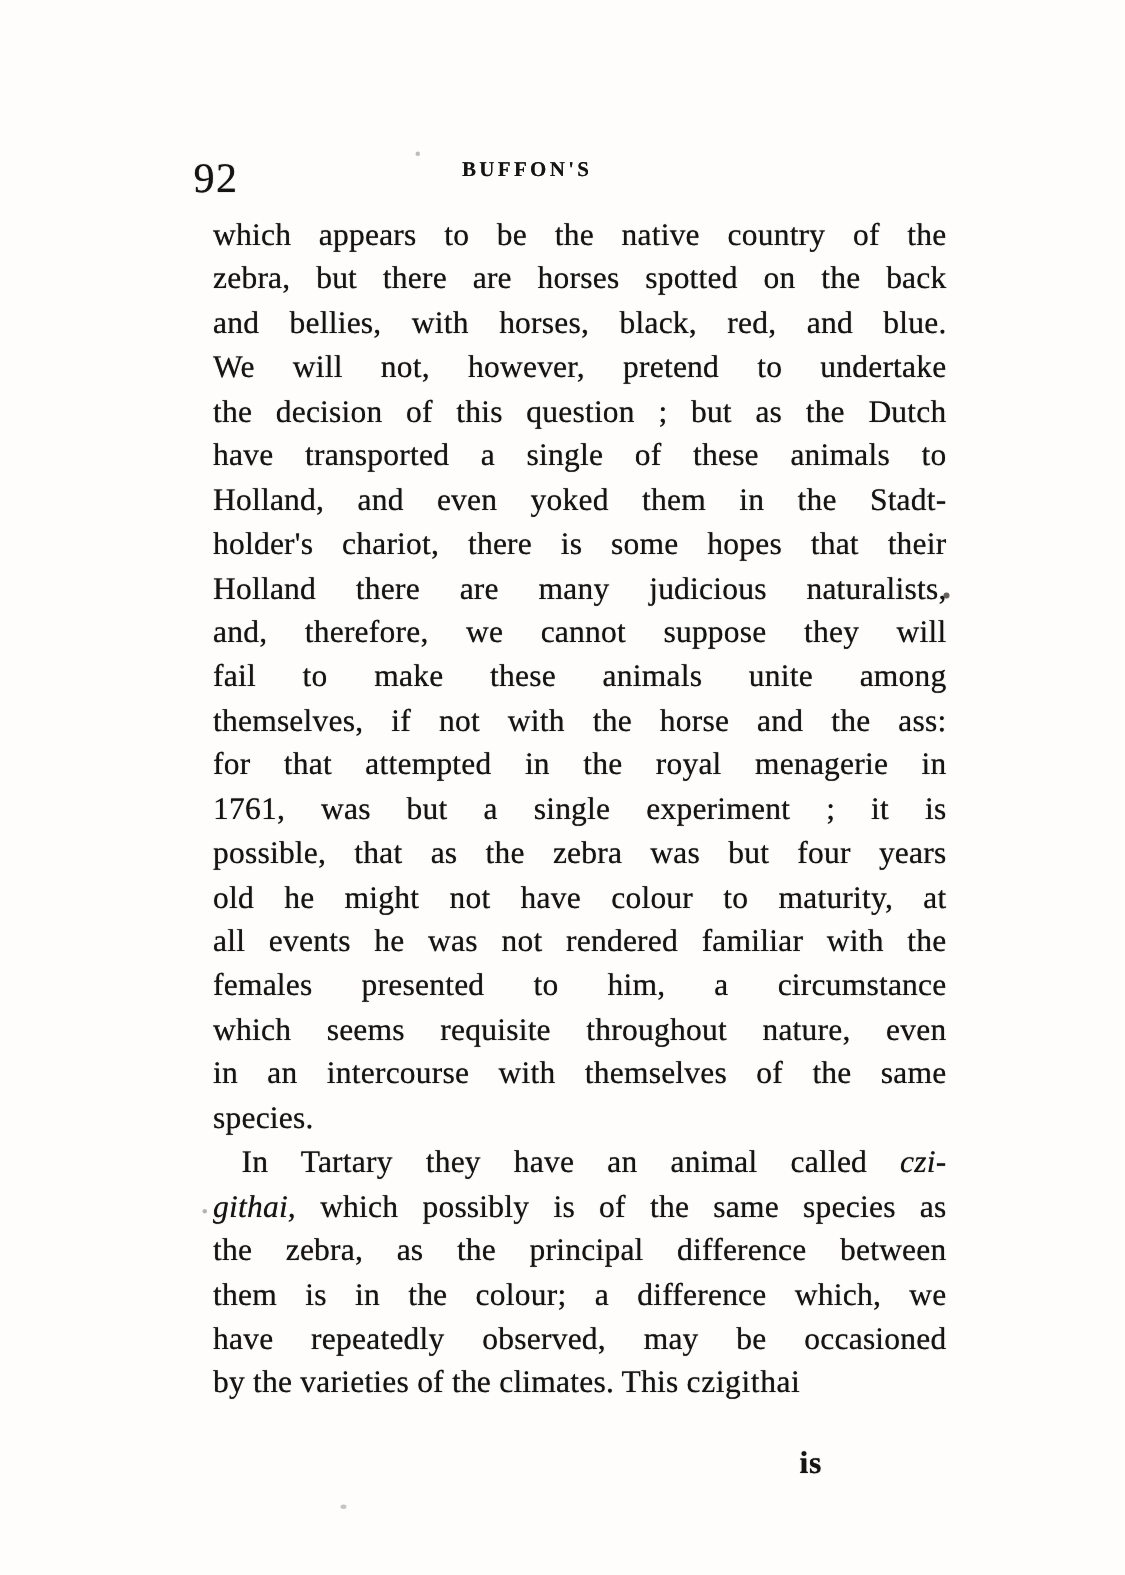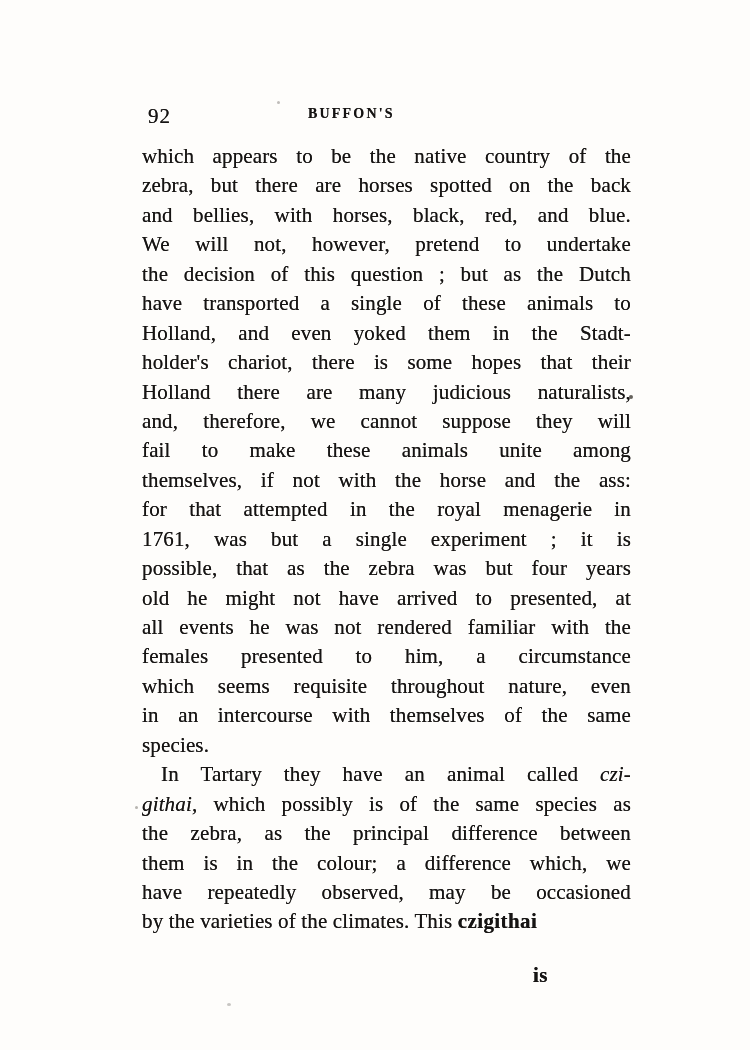--- a/index.html
+++ b/index.html
@@ -12,23 +12,23 @@
     width: 750px;
     height: 1050px;
     background: #fefdfb;
     overflow: hidden;
     font-family: "Liberation Serif", "DejaVu Serif", serif;
     color: #161413;
   }
   
   .page-number {
     position: absolute;
-    left: 148px;
+    left: 129px;
     top: 104px;
-    font-size: 21px;
+    font-size: 28px;
     letter-spacing: 1px;
     text-shadow: 0 0 0.6px rgba(22,20,19,0.85);
   }
   .running-title {
     position: absolute;
     left: 308px;
     top: 106px;
     font-size: 14px;
     font-weight: 700;
     letter-spacing: 2.2px;
@@ -52,21 +52,21 @@
     overflow: visible;
   }
   .j {
     text-align: justify;
     text-align-last: justify;
   }
   .indent {
     text-indent: 19px;
   }
   .it { font-style: italic; }
-  .bd { font-weight: 700; letter-spacing: 0.4px; }
+  .bd { font-weight: 400; letter-spacing: 0.4px; }
   
   .catchword {
     position: absolute;
     left: 480px;
     top: 963px;
     width: 121px;
     text-align: center;
     font-size: 21px;
     font-weight: 700;
     letter-spacing: 0.5px;
@@ -100,21 +100,21 @@
     <div class="ln j">have transported a single of these animals to</div>
     <div class="ln j">Holland, and even yoked them in the Stadt-</div>
     <div class="ln j">holder's chariot, there is some hopes that their</div>
     <div class="ln j">Holland there are many judicious naturalists,</div>
     <div class="ln j">and, therefore, we cannot suppose they will</div>
     <div class="ln j">fail to make these animals unite among</div>
     <div class="ln j">themselves, if not with the horse and the ass:</div>
     <div class="ln j">for that attempted in the royal menagerie in</div>
     <div class="ln j">1761, was but a single experiment ; it is</div>
     <div class="ln j">possible, that as the zebra was but four years</div>
-    <div class="ln j">old he might not have arrived to presented, at</div>
+    <div class="ln j">old he might not have colour to maturity, at</div>
     <div class="ln j">all events he was not rendered familiar with the</div>
     <div class="ln j">females presented to him, a circumstance</div>
     <div class="ln j">which seems requisite throughout nature, even</div>
     <div class="ln j">in an intercourse with themselves of the same</div>
     <div class="ln">species.</div>
     <div class="ln j indent"><span>In Tartary they have an animal called </span><span class="it">czi-</span></div>
     <div class="ln j"><span class="it">githai,</span><span> which possibly is of the same species as</span></div>
     <div class="ln j">the zebra, as the principal difference between</div>
     <div class="ln j">them is in the colour; a difference which, we</div>
     <div class="ln j">have repeatedly observed, may be occasioned</div>

